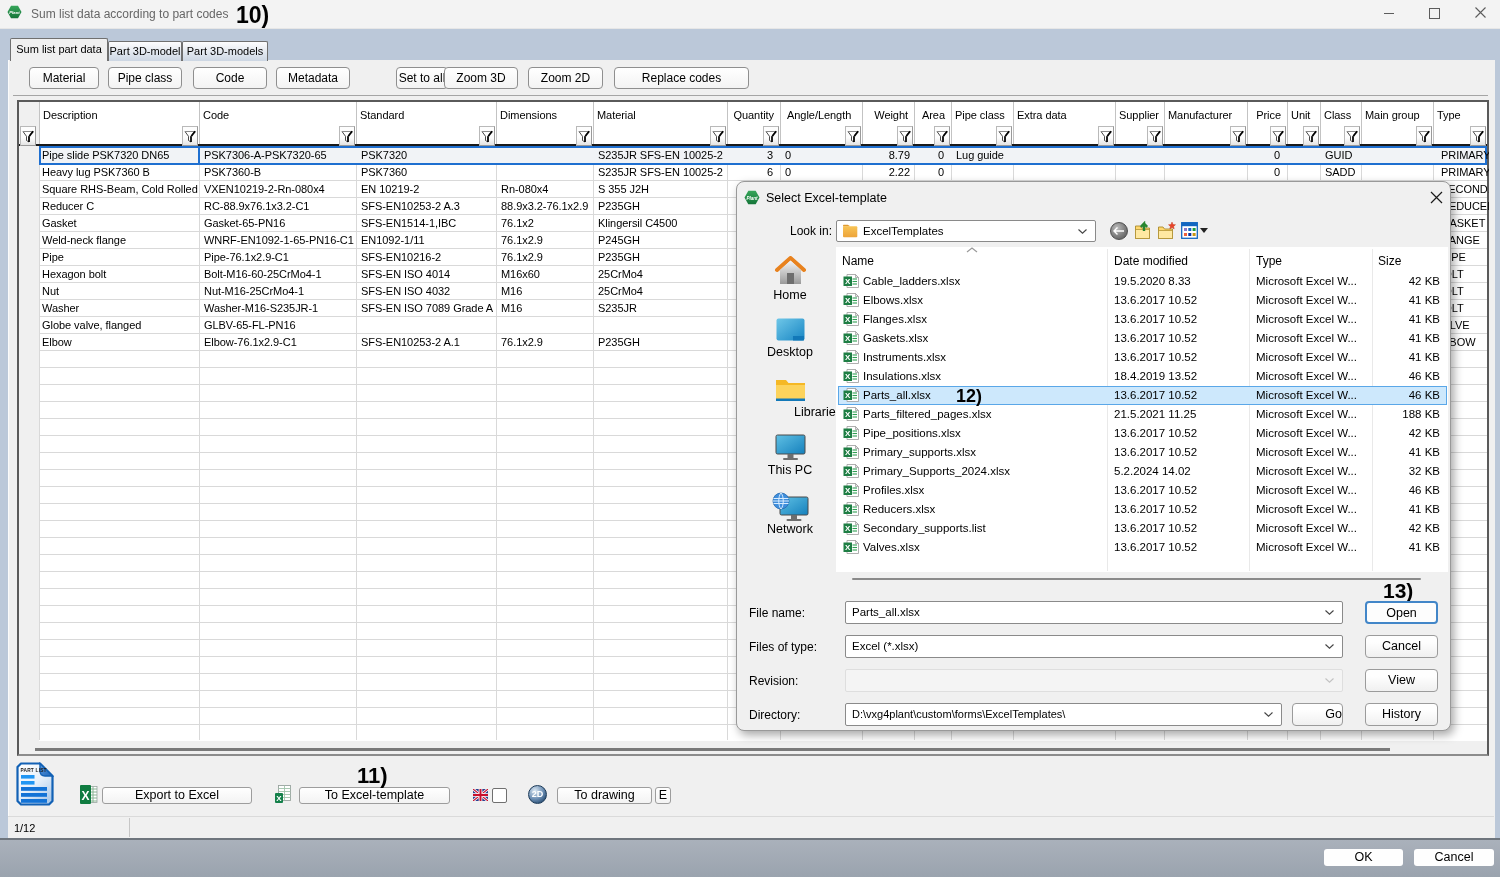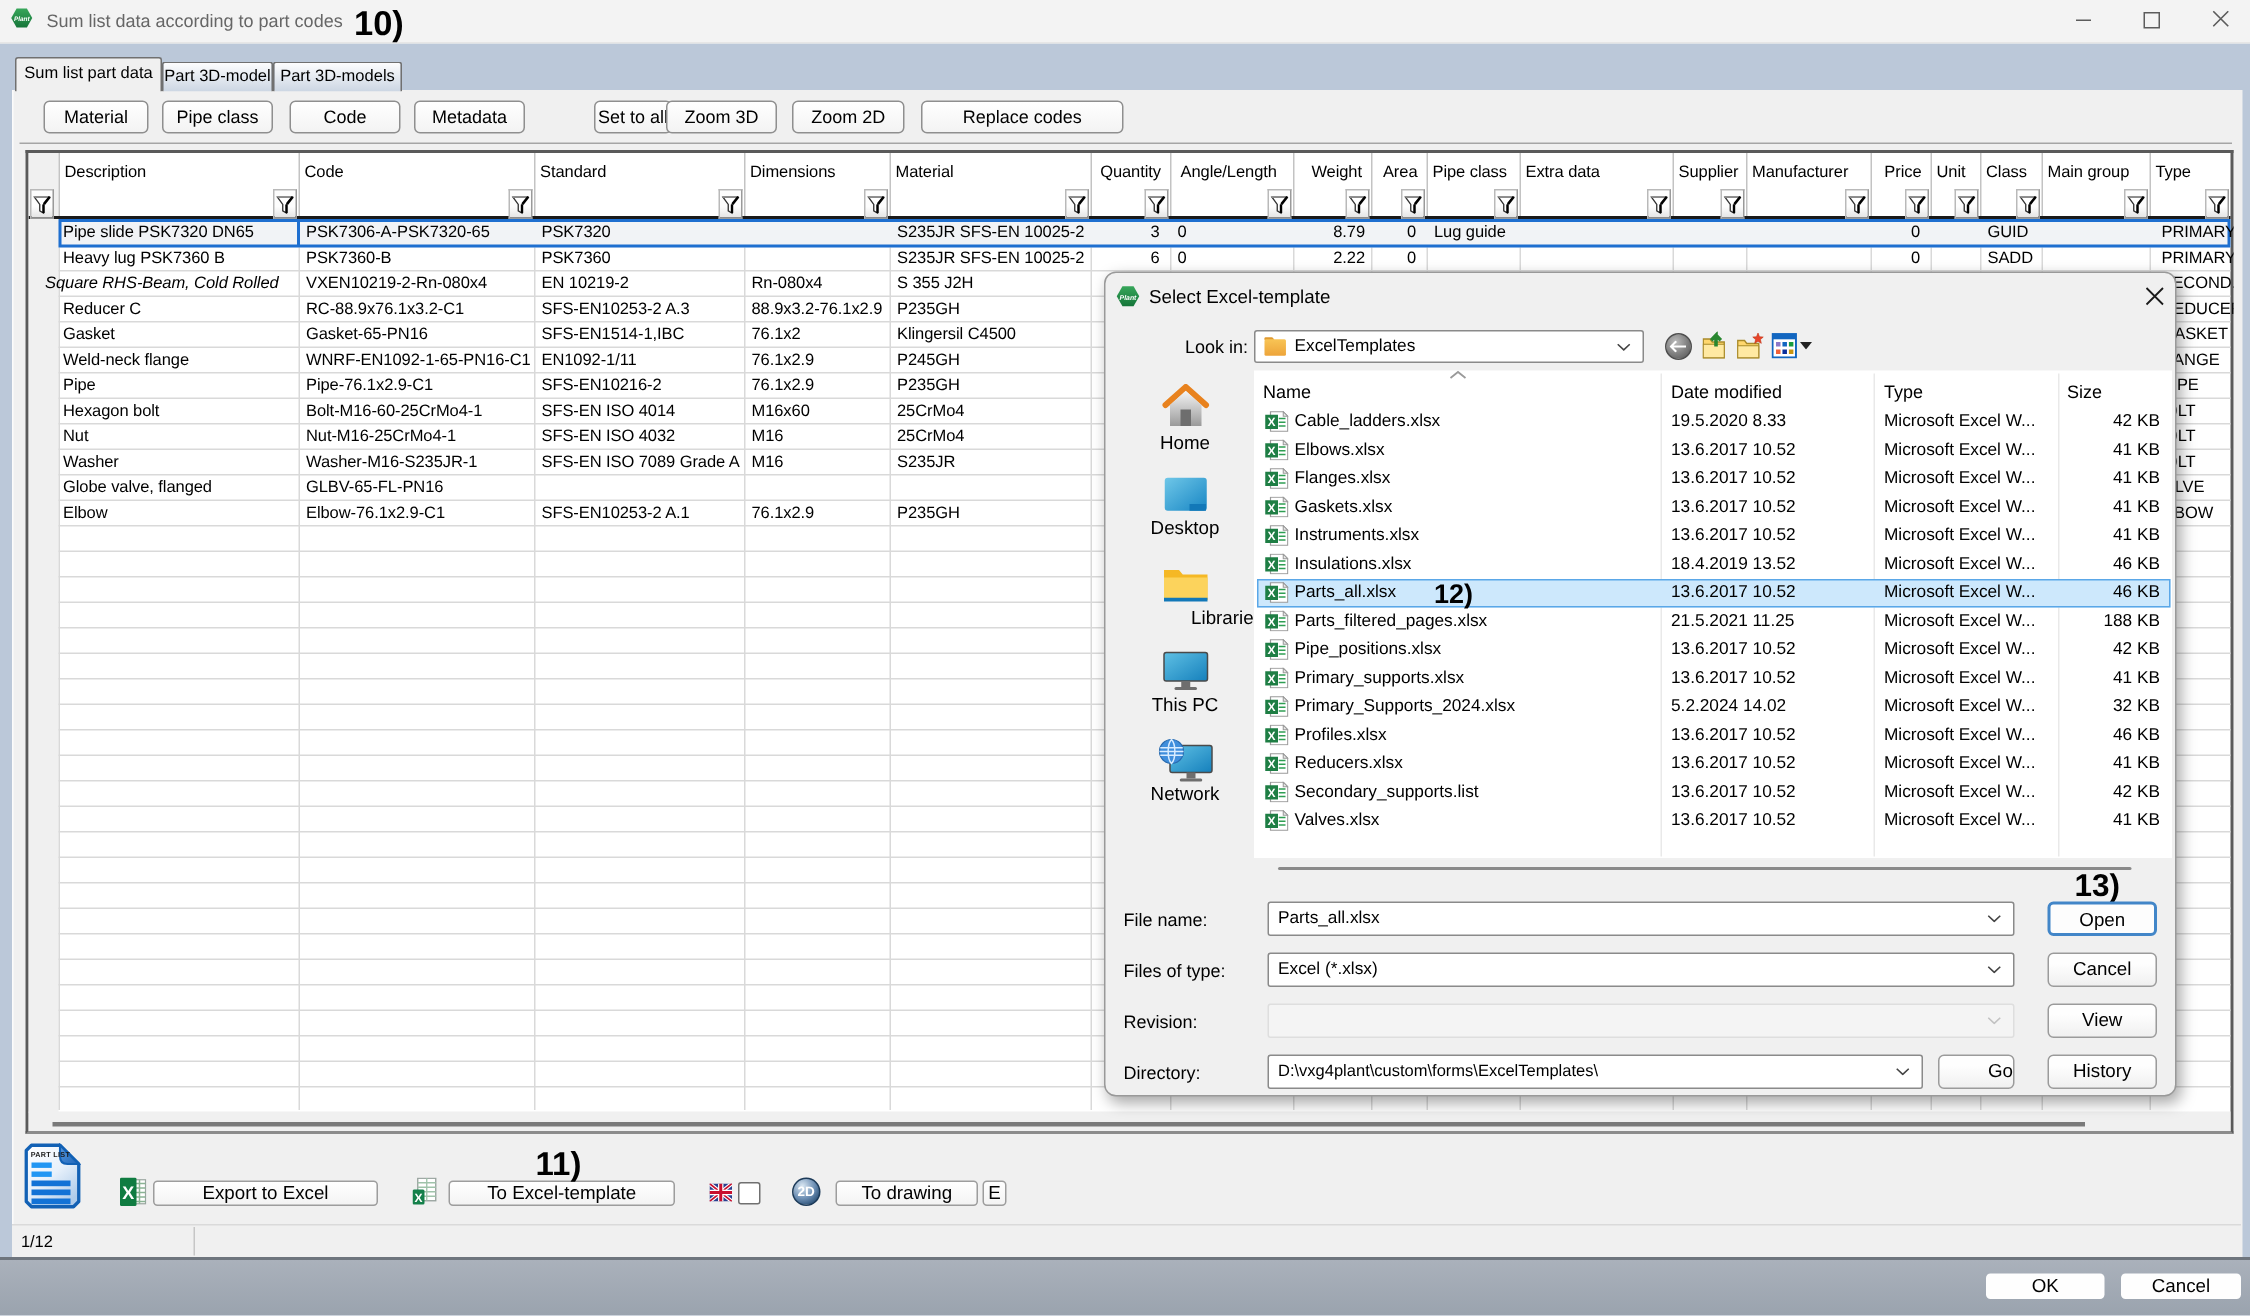--- a/index.html
+++ b/index.html
@@ -319,21 +319,21 @@
 <div class="abs t12" style="left:204px;top:164px;">PSK7360-B</div>
 <div class="abs t12" style="left:361px;top:164px;">PSK7360</div>
 <div class="abs t12" style="left:598px;top:164px;">S235JR SFS-EN 10025-2</div>
 <div class="abs t12" style="left:727px;top:164px;width:46px;text-align:right;">6</div>
 <div class="abs t12" style="left:785px;top:164px;">0</div>
 <div class="abs t12" style="left:862px;top:164px;width:48px;text-align:right;">2.22</div>
 <div class="abs t12" style="left:914px;top:164px;width:30px;text-align:right;">0</div>
 <div class="abs t12" style="left:1247px;top:164px;width:33px;text-align:right;">0</div>
 <div class="abs t12" style="left:1325px;top:164px;">SADD</div>
 <div class="abs t12" style="left:1441px;top:164px;">PRIMARY</div>
-<div class="abs t12" style="left:30px;top:181px;font-style:italic;">Square RHS-Beam, Cold Rolled</div>
+<div class="abs t12" style="left:42px;top:181px;">Square RHS-Beam, Cold Rolled</div>
 <div class="abs t12" style="left:204px;top:181px;">VXEN10219-2-Rn-080x4</div>
 <div class="abs t12" style="left:361px;top:181px;">EN 10219-2</div>
 <div class="abs t12" style="left:501px;top:181px;">Rn-080x4</div>
 <div class="abs t12" style="left:598px;top:181px;">S 355 J2H</div>
 <div class="abs t12" style="left:1441px;top:181px;">SECOND.</div>
 <div class="abs t12" style="left:42px;top:198px;">Reducer C</div>
 <div class="abs t12" style="left:204px;top:198px;">RC-88.9x76.1x3.2-C1</div>
 <div class="abs t12" style="left:361px;top:198px;">SFS-EN10253-2 A.3</div>
 <div class="abs t12" style="left:501px;top:198px;">88.9x3.2-76.1x2.9</div>
 <div class="abs t12" style="left:598px;top:198px;">P235GH</div>

